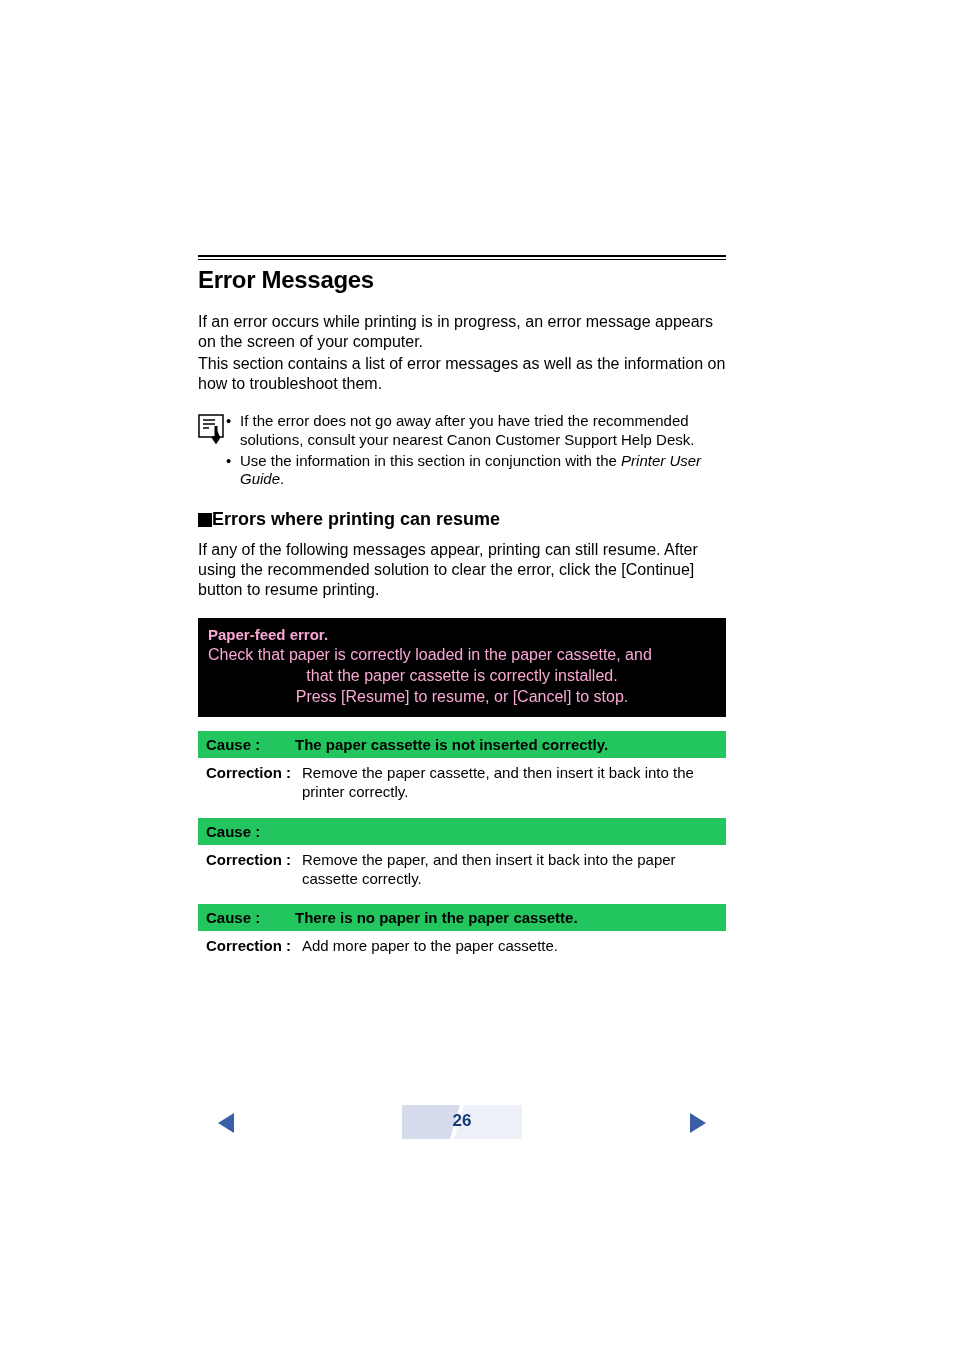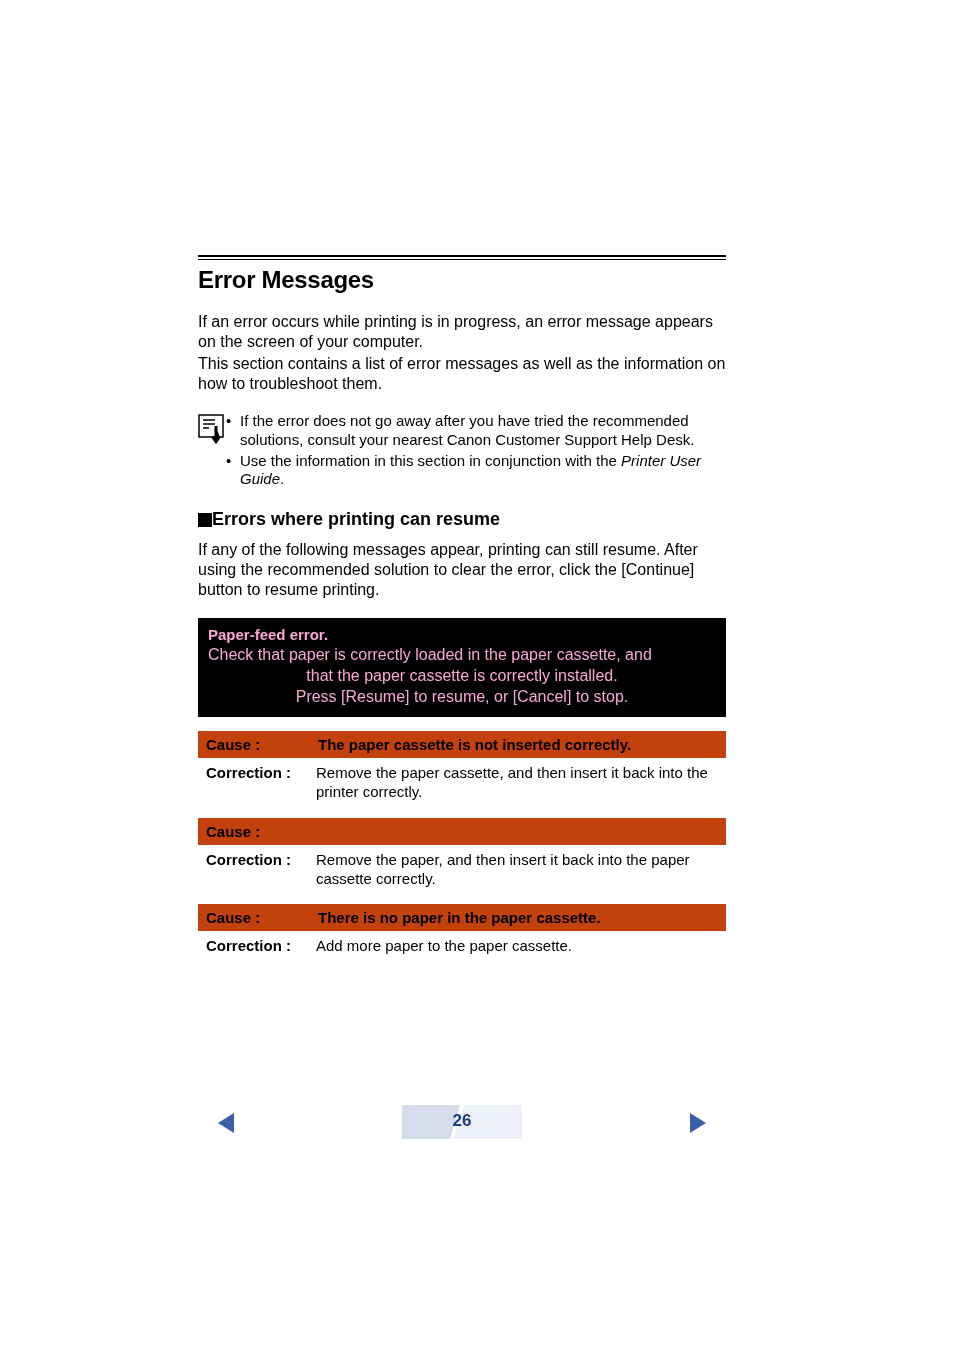--- a/index.html
+++ b/index.html
@@ -90,40 +90,40 @@
     margin-bottom: 2px;
   }
   .black-box .bb-line {
     font-size: 16px;
     font-weight: 400;
     line-height: 1.3;
     text-align: justify;
   }
   .black-box .bb-line.last { text-align: center; }
   .cause-bar {
-    background: #c2410c;
+    background: #22c55e;
     padding: 5px 8px;
     font-size: 15px;
     display: flex;
-    gap: 30px;
+    gap: 7px;
     margin-top: 12px;
   }
   .cause-bar .lbl {
     font-weight: 700;
     flex: 0 0 82px;
   }
   .cause-bar .txt {
     font-weight: 700;
     flex: 1;
   }
   .corr-row {
     padding: 6px 8px 4px 8px;
     font-size: 15px;
     display: flex;
-    gap: 20px;
+    gap: 6px;
     line-height: 1.25;
   }
   .corr-row .lbl {
     font-weight: 700;
     flex: 0 0 90px;
     white-space: nowrap;
   }
   .corr-row .txt { flex: 1; }
 
   .footer {

